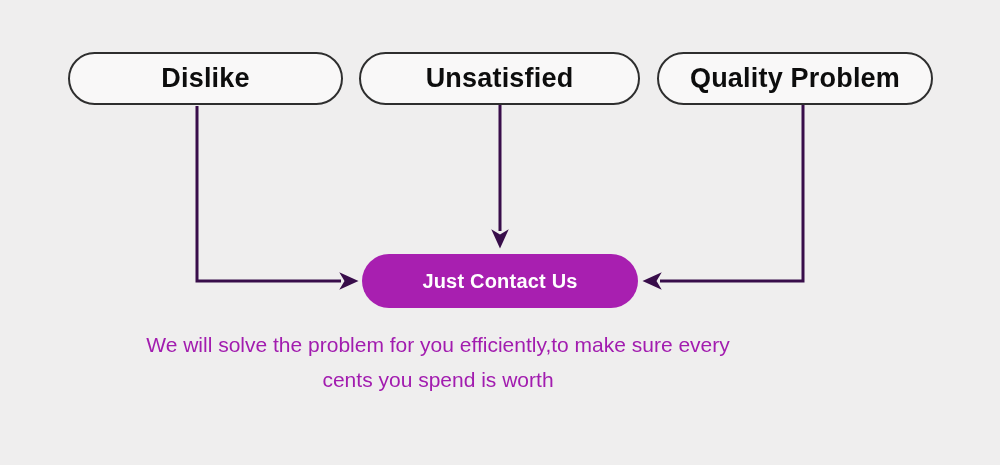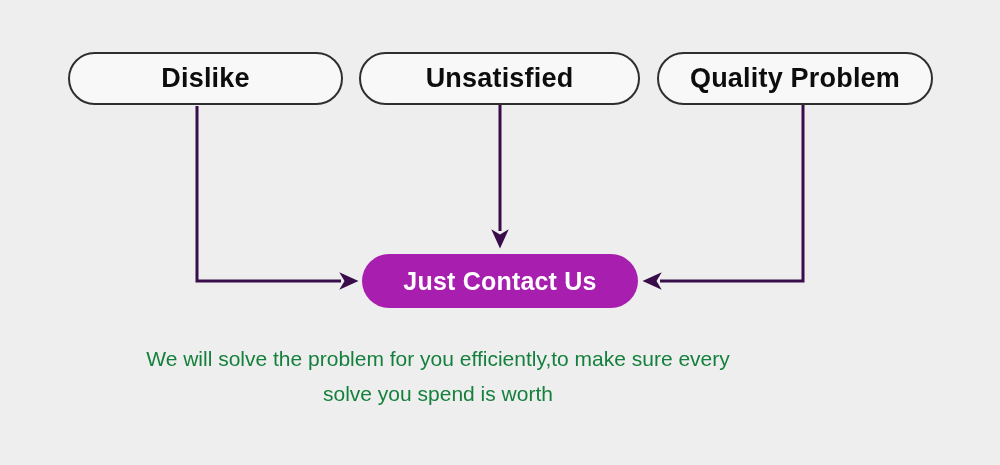--- a/index.html
+++ b/index.html
@@ -32,31 +32,30 @@
   }
   .node-dislike{left:68px;width:275px;}
   .node-unsatisfied{left:359px;width:281px;}
   .node-quality{left:657px;width:276px;justify-content:center;}
   .cta{
     position:absolute;
     left:362px;top:254px;width:276px;height:54px;
     background:#a81fb0;
     border-radius:27px;
     display:flex;align-items:center;justify-content:center;
-    font-weight:bold;font-size:25px;color:#ffffff;
+    font-weight:bold;font-size:20px;color:#ffffff;
     letter-spacing:0.2px;
     cursor:pointer;
   }
   .caption{
     position:absolute;
     left:0;top:327px;width:876px;
     text-align:center;
     font-size:21px;line-height:35px;
-    color:#15803d;
-    margin-top:14px;
+    color:#a21caf;
   }
 </style>
 </head>
 <body>
 
 <div class="stage">
 
   <svg class="arrow-layer" width="1000" height="465" viewBox="0 0 1000 465" xmlns="http://www.w3.org/2000/svg">
     <defs>
       <marker id="barb" viewBox="0 0 12 12" refX="1" refY="6" markerWidth="7" markerHeight="7" orient="auto">
@@ -79,16 +78,16 @@
   <div class="node node-quality">
     <span>Quality Problem</span>
   </div>
 
   <div class="cta">
     <span>Just Contact Us</span>
   </div>
 
   <div class="caption">
     <div>We will solve the problem for you efficiently,to make sure every</div>
-    <div>solve you spend is worth</div>
+    <div>cents you spend is worth</div>
   </div>
 
 </div>
 
 </body></html>

